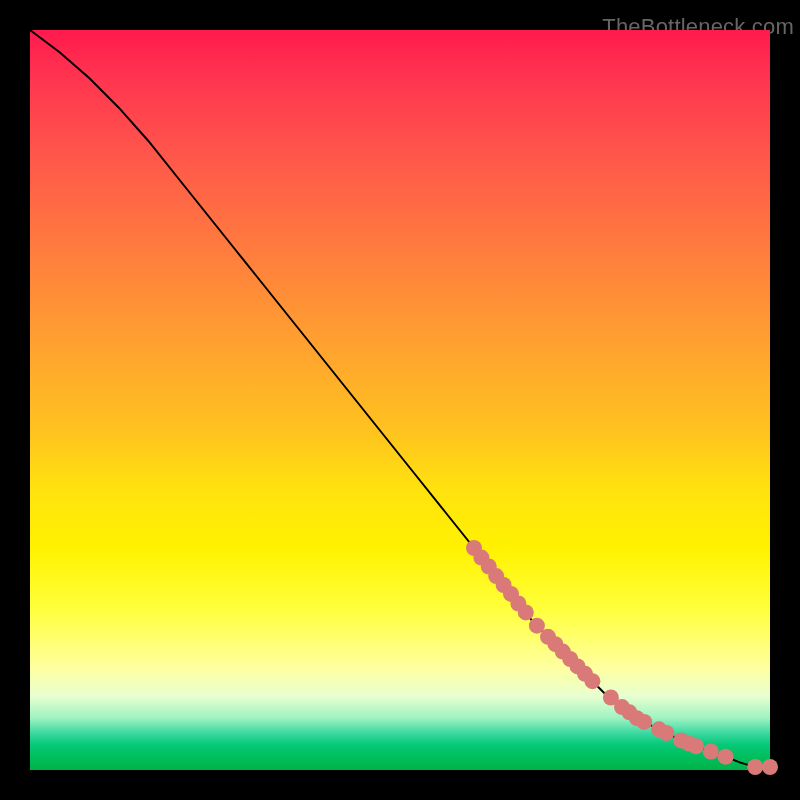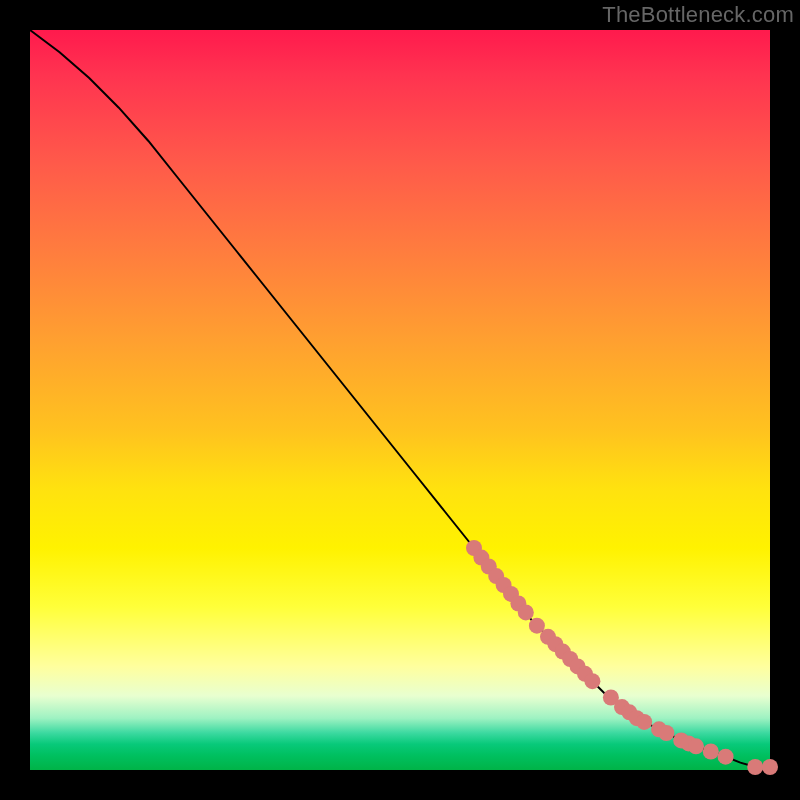--- a/index.html
+++ b/index.html
@@ -12,21 +12,21 @@
     font-family: Arial, Helvetica, sans-serif;
   }
   .frame {
     position: relative;
     width: 800px;
     height: 800px;
     background: #000;
   }
   .watermark {
     position: absolute;
-    top: 2px;
+    top: 14px;
     right: 6px;
     color: #666;
     font-size: 22px;
     font-weight: 500;
     letter-spacing: 0.2px;
     user-select: none;
   }
   .plot-area {
     position: absolute;
     left: 30px;

